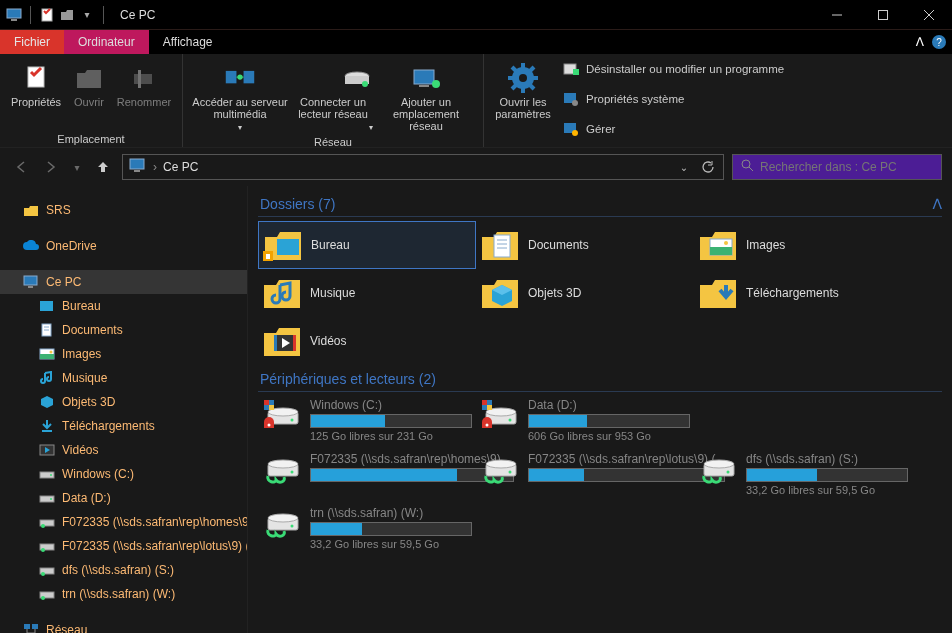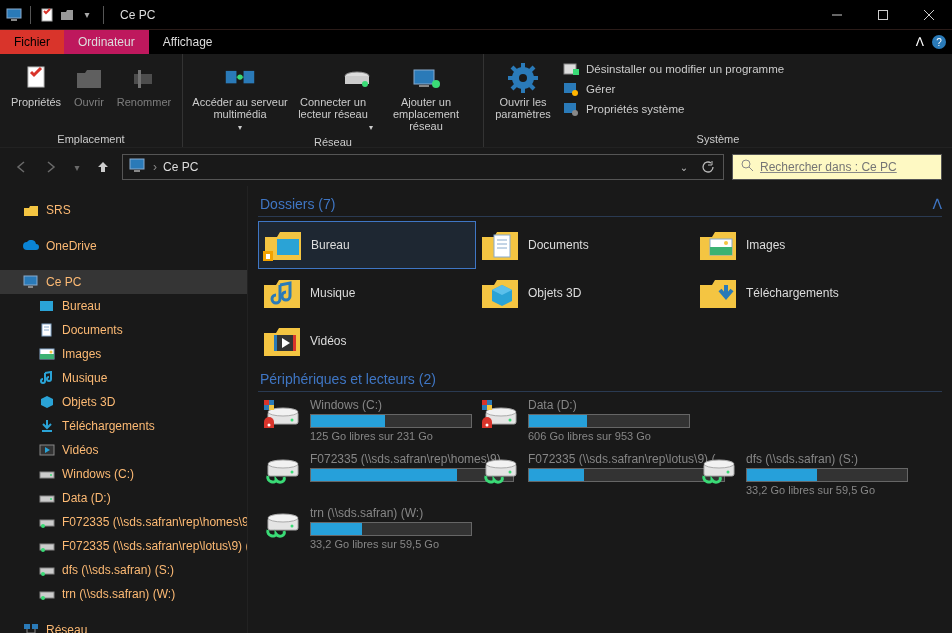--- a/index.html
+++ b/index.html
@@ -10,48 +10,48 @@
 .titlebar-icons { display: flex; align-items: center; gap: 4px; padding: 0 6px; }
 .tb-icon { width: 16px; height: 16px; display: flex; align-items: center; justify-content: center; }
 .titlebar-sep { width: 1px; height: 18px; background: #555; margin: 0 4px; }
 .titlebar-title { flex: 1; padding-left: 6px; color: #ddd; }
 .window-controls { display: flex; }
 .win-ctrl { width: 46px; height: 30px; display: flex; align-items: center; justify-content: center; color: #ccc; }
 
 
 .tabbar { height: 24px; background: #000; display: flex; align-items: stretch; }
 .tab { padding: 0 14px; display: flex; align-items: center; color: #ddd; font-size: 12px; }
-.tab.active { background: #d9342b; color: #000000; }
+.tab.active { background: #d9342b; color: #e5e5e5; }
 .tab.selected { background: #be185d; }
 .tabbar-spacer { flex: 1; }
 .tabbar-right { display: flex; align-items: center; padding-right: 6px; gap: 8px; color: #fff; }
 
 
 .ribbon { height: 94px; background: #1a1a1a; display: flex; color: #ccc; border-bottom: 1px solid #222; }
 .ribbon-group { display: flex; flex-direction: column; border-right: 1px solid #333; padding: 4px 8px 2px 8px; }
 .ribbon-group-body { flex: 1; display: flex; align-items: flex-start; gap: 4px; }
 .ribbon-group-label { text-align: center; font-size: 11px; color: #ccc; padding-top: 2px; }
 .ribbon-btn { display: flex; flex-direction: column; align-items: center; width: 56px; text-align: center; font-size: 11px; line-height: 12px; gap: 2px; padding-top: 4px; }
 .ribbon-btn.wide { width: 80px; align-items: flex-end; }
 .ribbon-btn.w100 { width: 98px; }
 .ribbon-btn.disabled { opacity: 0.55; }
 .ribbon-icon { width: 32px; height: 32px; display: flex; align-items: center; justify-content: center; }
-.ribbon-small-list { display: flex; flex-direction: column; gap: 2px; padding-top: 2px; }
+.ribbon-small-list { display: flex; flex-direction: column; gap: 12px; padding-top: 2px; }
 .ribbon-small-item { display: flex; align-items: center; gap: 6px; font-size: 11.5px; padding: 1px 4px; white-space: nowrap; }
 .ribbon-small-icon { width: 18px; height: 16px; display: flex; align-items: center; justify-content: center; }
 
 
 .navrow { height: 38px; background: #191919; display: flex; align-items: center; padding: 0 10px; gap: 8px; }
 .nav-arrow { width: 22px; height: 22px; display: flex; align-items: center; justify-content: center; color: #ccc; }
 .nav-arrow.disabled { opacity: 0.45; }
 .addressbar { flex: 1; height: 26px; border: 1px solid #555; background: #191919; display: flex; align-items: center; padding: 0 6px; gap: 6px; }
 .addr-icon { width: 18px; height: 18px; }
 .addr-text { color: #ddd; flex: 1; }
 .addr-ctrl { width: 18px; display: flex; align-items: center; justify-content: center; color: #bbb; }
-.searchbox { width: 210px; height: 26px; border: 1px solid #555; background: #fef9c3; display: flex; align-items: center; padding: 0 8px; gap: 6px; color: #888; text-decoration: underline; }
+.searchbox { width: 210px; height: 26px; border: 1px solid #555; background: #4c1d95; display: flex; align-items: center; padding: 0 8px; gap: 6px; color: #888; }
 .searchbox input { background: transparent; border: none; color: #888; font-size: 12px; width: 100%; outline: none; }
 
 
 .main { display: flex; height: 453px; }
 
 
 .sidebar { width: 248px; background: #191919; overflow-y: auto; border-right: 1px solid #222; position: relative; }
 .sidebar::-webkit-scrollbar { width: 16px; }
 .sidebar::-webkit-scrollbar-track { background: #2a2a2a; }
 .sidebar::-webkit-scrollbar-thumb { background: #4d4d4d; }
@@ -244,37 +244,36 @@
                 <rect x="1" y="2" width="12" height="10" fill="#ddd" stroke="#888"></rect>
                 <rect x="10" y="7" width="6" height="6" fill="#3adb76"></rect>
               </svg>
             </span>
           <span>Désinstaller ou modifier un programme</span>
         </div>
         <div class="ribbon-small-item">
           <span class="ribbon-small-icon">
               <svg width="16" height="14">
                 <rect x="1" y="1" width="12" height="10" fill="#2a7ab8"></rect>
+                <circle cx="12" cy="11" r="3" fill="#888"></circle>
+              </svg>
+            </span>
+          <span>Propriétés système</span>
+        </div>
+        <div class="ribbon-small-item">
+          <span class="ribbon-small-icon">
+              <svg width="16" height="14">
+                <rect x="1" y="1" width="12" height="10" fill="#2a7ab8"></rect>
                 <circle cx="12" cy="11" r="3" fill="#ffb400"></circle>
               </svg>
             </span>
           <span>Gérer</span>
         </div>
-        <div class="ribbon-small-item">
-          <span class="ribbon-small-icon">
-              <svg width="16" height="14">
-                <rect x="1" y="1" width="12" height="10" fill="#2a7ab8"></rect>
-                <circle cx="12" cy="11" r="3" fill="#888"></circle>
-              </svg>
-            </span>
-          <span>Propriétés système</span>
-        </div>
-      </div>
-    </div>
-    <div class="ribbon-group-label">Système</div>
+      </div>
+    </div>
   </div>
 </div>
 
 <div class="navrow">
   <div class="nav-arrow disabled">
       <svg width="14" height="14">
         <path d="M10 2L4 7l6 5" stroke="#ccc" stroke-width="1.5" fill="none"></path>
       </svg>
     </div>
   <div class="nav-arrow disabled">

